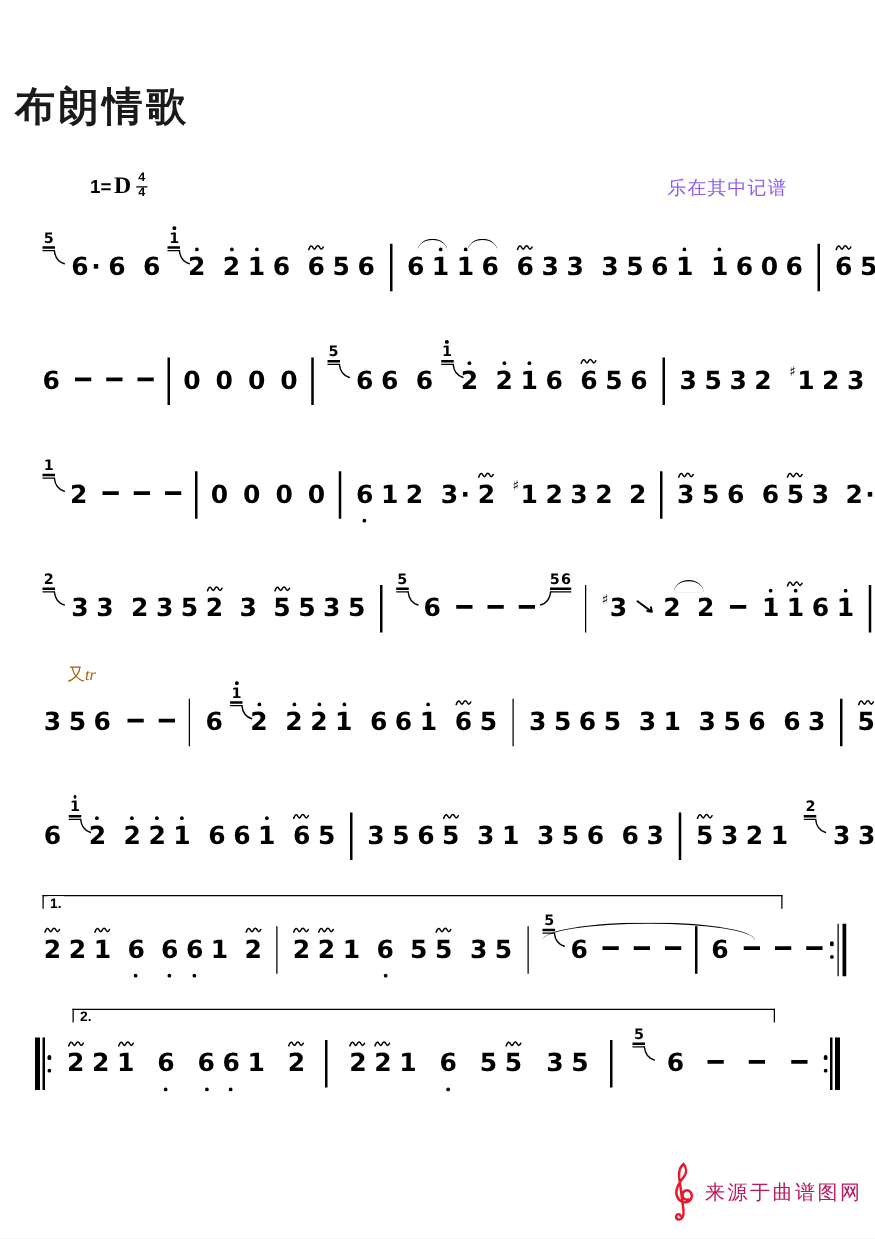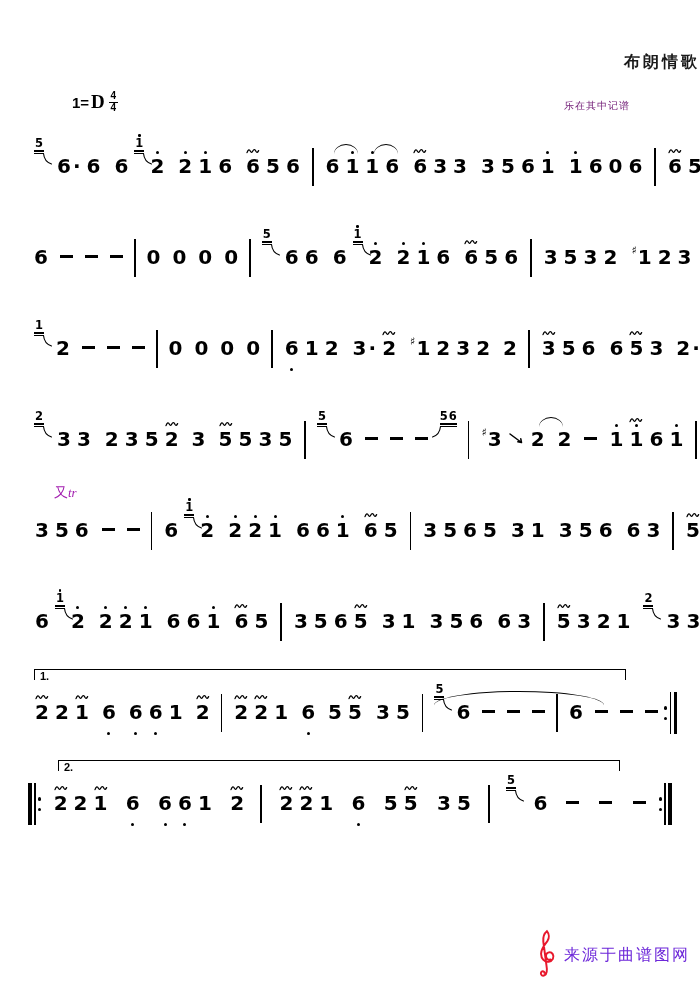--- a/index.html
+++ b/index.html
@@ -1,28 +1,28 @@
 <!DOCTYPE html>
 <html><head>
 <meta charset="utf-8">
 <style>
   html,body{margin:0;padding:0;background:#e8e8e8;}
   .page{width:700px;height:991px;background:#ffffff;position:relative;overflow:hidden;
         font-family:"Liberation Sans",sans-serif;color:#000;}
   
-  .title{margin:0;padding-top:52px;text-align:right;font-family:"Liberation Serif",serif;
-         font-size:16px;font-weight:600;letter-spacing:3px;color:#1a1a1a;}
+  .title{margin:12px;padding-top:52px;text-align:left;font-family:"Liberation Serif",serif;
+         font-size:32px;font-weight:600;letter-spacing:3px;color:#1a1a1a;}
   .hdr-row{display:flex;justify-content:space-between;align-items:flex-end;padding:18px 70px 0 72px;}
   .keysig{display:flex;align-items:center;font-weight:bold;}
   .key-prefix{font-size:15px;}
   .key-letter{font-size:19px;font-family:"Liberation Serif",serif;margin-left:2px;}
   .frac{display:inline-flex;flex-direction:column;align-items:center;margin-left:4px;line-height:1;}
   .frac span{font-size:10px;font-weight:bold;}
   .fracline{width:9px;height:1px;background:#000;margin:0.5px 0;}
-  .credit{font-size:10px;color:#701a75;letter-spacing:1px;}
+  .credit{font-size:15px;color:#8b5cf6;letter-spacing:1px;}
   .tuning{padding:6px 0 0 68px;font-size:14px;color:#1a1a1a;}
   
   .score{padding:24px 28px 0 28px;}
   .mline{position:relative;display:flex;justify-content:space-between;align-items:flex-start;
          margin-bottom:33px;min-height:58px;}
   .cell{display:inline-flex;flex-direction:column;align-items:center;position:relative;margin:0 3px;}
   .grp{display:inline-flex;align-items:flex-start;margin:0 4px;}
   .grp .cell{margin:0;}
   .slot-top{height:17px;display:flex;flex-direction:column;align-items:center;justify-content:flex-end;
             gap:1px;padding:0 3px;overflow:visible;}
@@ -56,21 +56,21 @@
   .ghook{position:absolute;bottom:-11px;}
   .ghook.r{right:-8px;}
   .ghook.l{left:-8px;}
   
   .tiewrap{position:relative;width:0;height:0;}
   .tiearc{position:absolute;left:6px;top:8px;height:16px;border-top:1.6px solid #000;
           border-radius:60% 60% 0 0/100% 100% 0 0;}
   .ending{position:absolute;top:-14px;height:10px;border:1.3px solid #000;border-bottom:none;}
   .ending-label{position:absolute;left:3px;top:0;font-size:11px;font-weight:bold;line-height:1.1;
                 background:#fff;padding:0 2px;}
-  .ann{position:absolute;top:-17px;left:26px;font-size:14px;color:#a21caf;}
+  .ann{position:absolute;top:-17px;left:26px;font-size:14px;color:#a16207;}
   .ann-tr{font-style:italic;font-family:"Liberation Serif",serif;font-size:13px;}
   
   .watermark{position:absolute;right:10px;bottom:10px;display:flex;align-items:center;gap:8px;}
   .wm-text{text-align:left;line-height:1.3;font-size:16px;letter-spacing:2px;}
 </style>
 </head>
 <body>
 
 <div class="page">
   <h1 class="title">布朗情歌</h1>
@@ -2554,17 +2554,17 @@
       </div>
     </div>
 
   <div class="watermark">
     <svg class="wm-clef" width="20" height="52" viewBox="0 0 22 58">
       <path d="M11.5 40.5 C12.5 46 12 50 9.5 51.5 C7 53 4.5 51 5.5 48.5 C6.3 46.6 9 46.8 9.3 48.8
                M11.5 40.5 L8 14 C7.5 8.5 9.5 4.5 12 2.5 C14.5 5.5 15 10 12.5 13.5
                C9 18 5.5 22 5.5 27.5 C5.5 33.5 9.5 37 14 36.5 C18.5 36 20.5 31.5 18.5 28
                C16.5 24.8 11.5 25.5 11 29.5 C10.6 32.8 13.5 35 16 34" fill="none" stroke-width="2.2" stroke-linecap="round" stroke="#e8182c"></path>
     </svg>
-    <div class="wm-text" style="color: #6d28d9;">
+    <div class="wm-text" style="color: #be185d;">
       <div>来源于曲谱图网</div>
     </div>
   </div>
 </div>
 
 </body></html>

